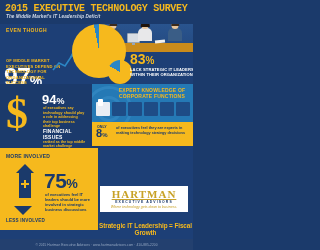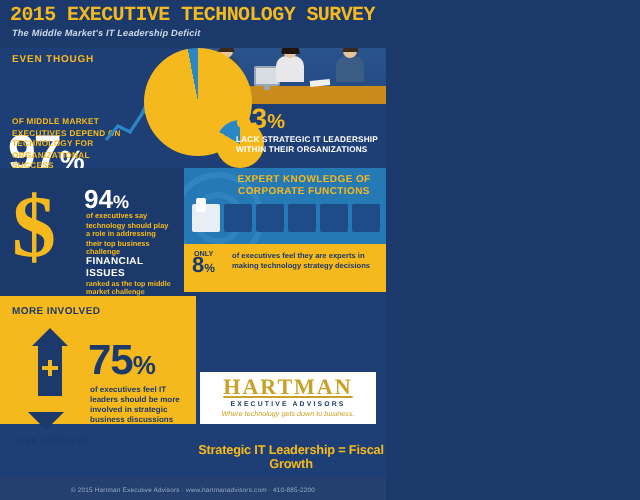--- a/index.html
+++ b/index.html
@@ -76,21 +76,21 @@
     width:54px; height:54px; border-radius:50%;
     background:conic-gradient(#f6b91d 0deg 349deg, #2b86c5 349deg 360deg);
   }
   .pie-small-wrap { position:absolute; left:108px; top:60px; width:24px; height:24px; }
   .pie-small {
     width:24px; height:24px; border-radius:50%;
     background:conic-gradient(#f6b91d 0deg 300deg, #2b86c5 300deg 360deg);
   }
 
   
-  .sec83 { position:absolute; left:112px; top:52px; width:81px; height:30px; background:transparent;text-decoration:underline; }
+  .sec83 { position:absolute; left:124px; top:52px; width:81px; height:30px; background:transparent;text-decoration:underline; }
   .num83 {
     position:absolute; left:6px; top:0px;
     font-size:14px; font-weight:bold; color:#f6b91d; line-height:14px;
   }
   .num83 .pct { font-size:10px; }
   .txt83 {
     position:absolute; left:6px; top:15px; width:72px;
     font-size:4.1px; font-weight:bold; color:#ffffff; line-height:5.4px; letter-spacing:0.1px;
   }
 
@@ -156,21 +156,21 @@
     position:absolute; left:4px; top:6px; font-size:11px; font-weight:bold;
     color:#1b3a6b; line-height:11px;
   }
   .num8 .pct { font-size:6px; }
   .txt8 {
     position:absolute; left:24px; top:4px; width:74px;
     font-size:3.8px; font-weight:bold; color:#1b3a6b; line-height:5px;
   }
 
   
-  .sec75 { position:absolute; left:0; top:148px; width:98px; height:64px; background:#f6b91d; }
+  .sec75 { position:absolute; left:0; top:148px; width:98px; height:82px; background:#f6b91d; }
   .more-lbl {
     position:absolute; left:6px; top:5px; font-size:5px; font-weight:bold;
     color:#1b3a6b; letter-spacing:0.2px;
   }
   .arrow-up {
     position:absolute; left:16px; top:16px; width:18px; height:34px;
   }
   .arrow-up .shaft { position:absolute; left:3px; top:8px; width:12px; height:26px; background:#1b3a6b; }
   .arrow-up .tip {
     position:absolute; left:0px; top:0px; width:0; height:0;

